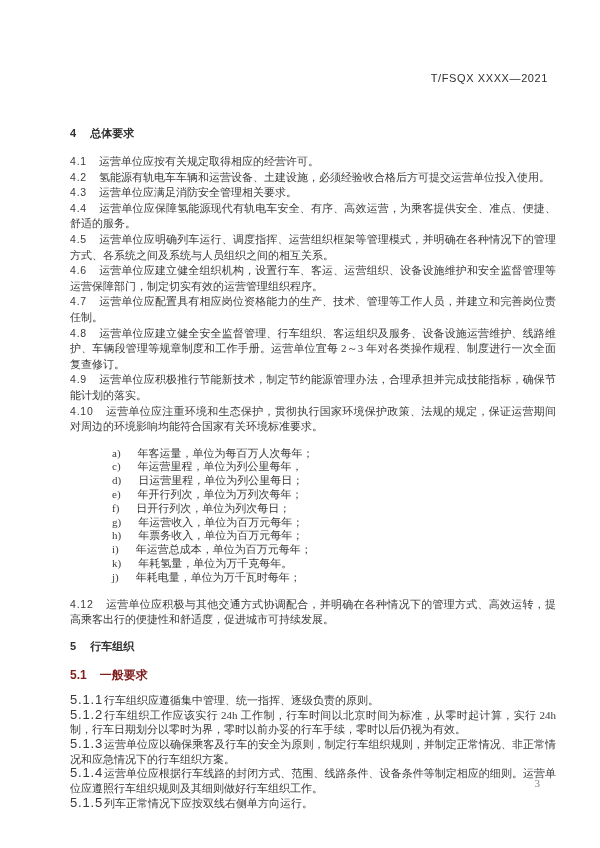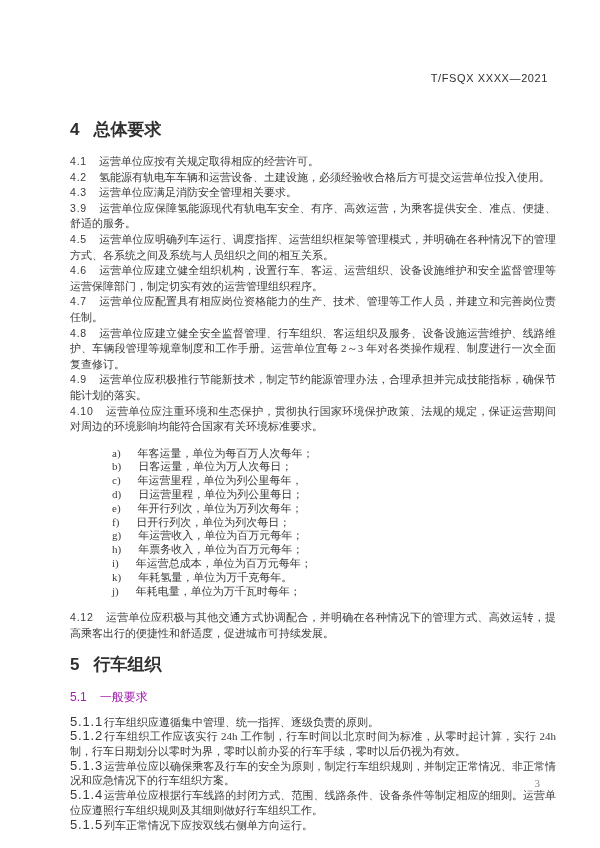--- a/index.html
+++ b/index.html
@@ -25,30 +25,30 @@
     white-space: nowrap;
   }
   .content {
     position: absolute;
     left: 70px; top: 118px;
     width: 486px;
   }
   .sec-heading {
     font-family: "Liberation Sans", sans-serif;
     font-weight: bold;
-    font-size: 17px;
+    font-size: 11px;
     color: #2f2f2f;
-    margin: 0 0 13px 0;
+    margin: 8px 0 13px 0;
   }
   .sec-heading .h-num { margin-right: 14px; }
   .sub-heading {
     font-family: "Liberation Sans", sans-serif;
-    font-weight: normal;
+    font-weight: bold;
     font-size: 12px;
-    color: #a21caf;
+    color: #7f1d1d;
     margin: 0 0 9px 0;
   }
   .sub-heading .h-num { margin-right: 13px; }
   .sec5-gap { margin-top: 11px; }
   .clause {
     margin: 0;
     font-size: 11px;
     line-height: 15.6px;
     text-align: justify;
     word-break: break-all;
@@ -102,31 +102,30 @@
 
   <div class="content">
 
     <div class="sec-heading">
       <span class="h-num">4</span><span class="h-title">总体要求</span>
     </div>
 
     <p class="clause"><span class="cnum">4.1</span><span>运营单位应按有关规定取得相应的经营许可。</span></p>
     <p class="clause"><span class="cnum">4.2</span><span>氢能源有轨电车车辆和运营设备、土建设施，必须经验收合格后方可提交运营单位投入使用。</span></p>
     <p class="clause"><span class="cnum">4.3</span><span>运营单位应满足消防安全管理相关要求。</span></p>
-    <p class="clause"><span class="cnum">3.9</span><span>运营单位应保障氢能源现代有轨电车安全、有序、高效运营，为乘客提供安全、准点、便捷、舒适的服务。</span></p>
+    <p class="clause"><span class="cnum">4.4</span><span>运营单位应保障氢能源现代有轨电车安全、有序、高效运营，为乘客提供安全、准点、便捷、舒适的服务。</span></p>
     <p class="clause"><span class="cnum">4.5</span><span>运营单位应明确列车运行、调度指挥、运营组织框架等管理模式，并明确在各种情况下的管理方式、各系统之间及系统与人员组织之间的相互关系。</span></p>
     <p class="clause"><span class="cnum">4.6</span><span>运营单位应建立健全组织机构，设置行车、客运、运营组织、设备设施维护和安全监督管理等运营保障部门，制定切实有效的运营管理组织程序。</span></p>
     <p class="clause"><span class="cnum">4.7</span><span>运营单位应配置具有相应岗位资格能力的生产、技术、管理等工作人员，并建立和完善岗位责任制。</span></p>
     <p class="clause"><span class="cnum">4.8</span><span>运营单位应建立健全安全监督管理、行车组织、客运组织及服务、设备设施运营维护、线路维护、车辆段管理等规章制度和工作手册。运营单位宜每 2～3 年对各类操作规程、制度进行一次全面复查修订。</span></p>
     <p class="clause"><span class="cnum">4.9</span><span>运营单位应积极推行节能新技术，制定节约能源管理办法，合理承担并完成技能指标，确保节能计划的落实。</span></p>
     <p class="clause"><span class="cnum">4.10</span><span>运营单位应注重环境和生态保护，贯彻执行国家环境保护政策、法规的规定，保证运营期间对周边的环境影响均能符合国家有关环境标准要求。</span></p>
 
     <div class="stat-list">
       <p class="li"><span class="li-label">a)</span><span>年客运量，单位为每百万人次每年；</span></p>
-      <p class="li"><span class="li-label">b)</span><span>日客运量，单位为万人次每日；</span></p>
       <p class="li"><span class="li-label">c)</span><span>年运营里程，单位为列公里每年，</span></p>
       <p class="li"><span class="li-label">d)</span><span>日运营里程，单位为列公里每日；</span></p>
       <p class="li"><span class="li-label">e)</span><span>年开行列次，单位为万列次每年；</span></p>
       <p class="li"><span class="li-label">f)</span><span>日开行列次，单位为列次每日；</span></p>
       <p class="li"><span class="li-label">g)</span><span>年运营收入，单位为百万元每年；</span></p>
       <p class="li"><span class="li-label">h)</span><span>年票务收入，单位为百万元每年；</span></p>
       <p class="li"><span class="li-label">i)</span><span>年运营总成本，单位为百万元每年；</span></p>
       <p class="li"><span class="li-label">k)</span><span>年耗氢量，单位为万千克每年。</span></p>
       <p class="li"><span class="li-label">j)</span><span>年耗电量，单位为万千瓦时每年；</span></p>
     </div>

